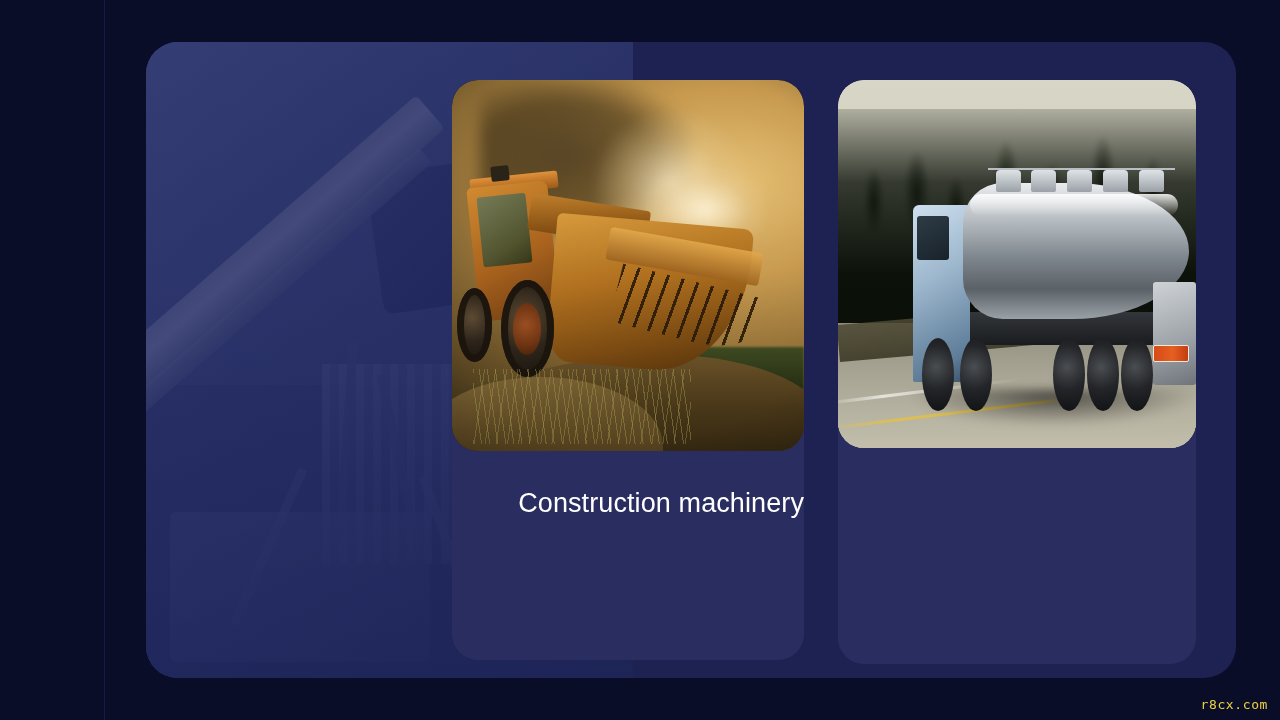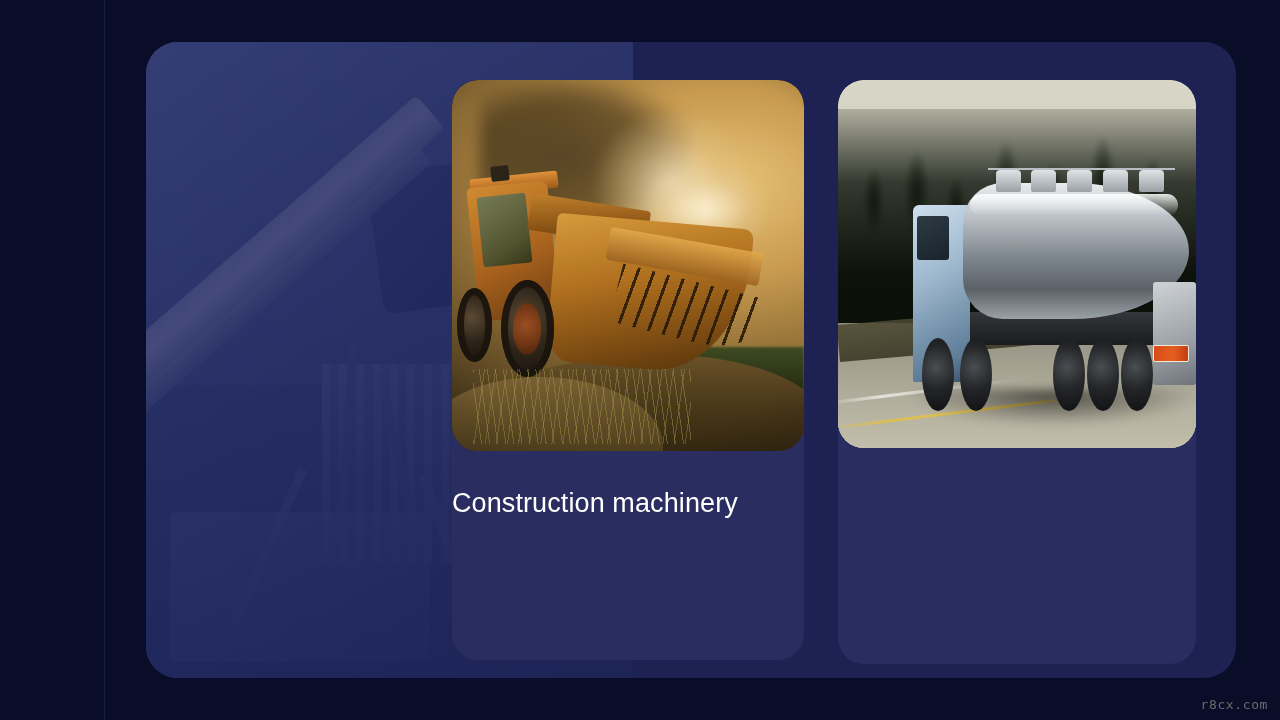--- a/index.html
+++ b/index.html
@@ -150,21 +150,21 @@
     border-radius:26px;
     overflow:hidden;
   }
   .card.one .card-media { height:371px; }
   .card.two .card-media { height:368px; }
 
   .card-label {
     position:absolute;
     left:0;
     width:100%;
-    text-align:left;
+    text-align:right;
     color:#ffffff;
     letter-spacing:.1px;
   }
   .card.one .card-label {
     top:408px;
     font-size:27px;
     font-weight:400;
   }
   .card.two .card-label {
     top:423px;
@@ -425,21 +425,21 @@
     position:absolute; left:21%; bottom:6%;
     width:78%; height:10%;
     background:radial-gradient(ellipse at 50% 20%, rgba(0,0,0,.55) 0%, rgba(0,0,0,0) 72%);
     filter:blur(4px);
   }
 
   
   .watermark {
     position:absolute;
     right:12px; bottom:8px;
-    color:#737373;
+    color:#fde047;
     font-family:"DejaVu Sans Mono", monospace;
     font-size:13px;
     letter-spacing:.6px;
     opacity:.92;
   }
 </style>
 </head>
 <body>
 
 <div class="stage">

